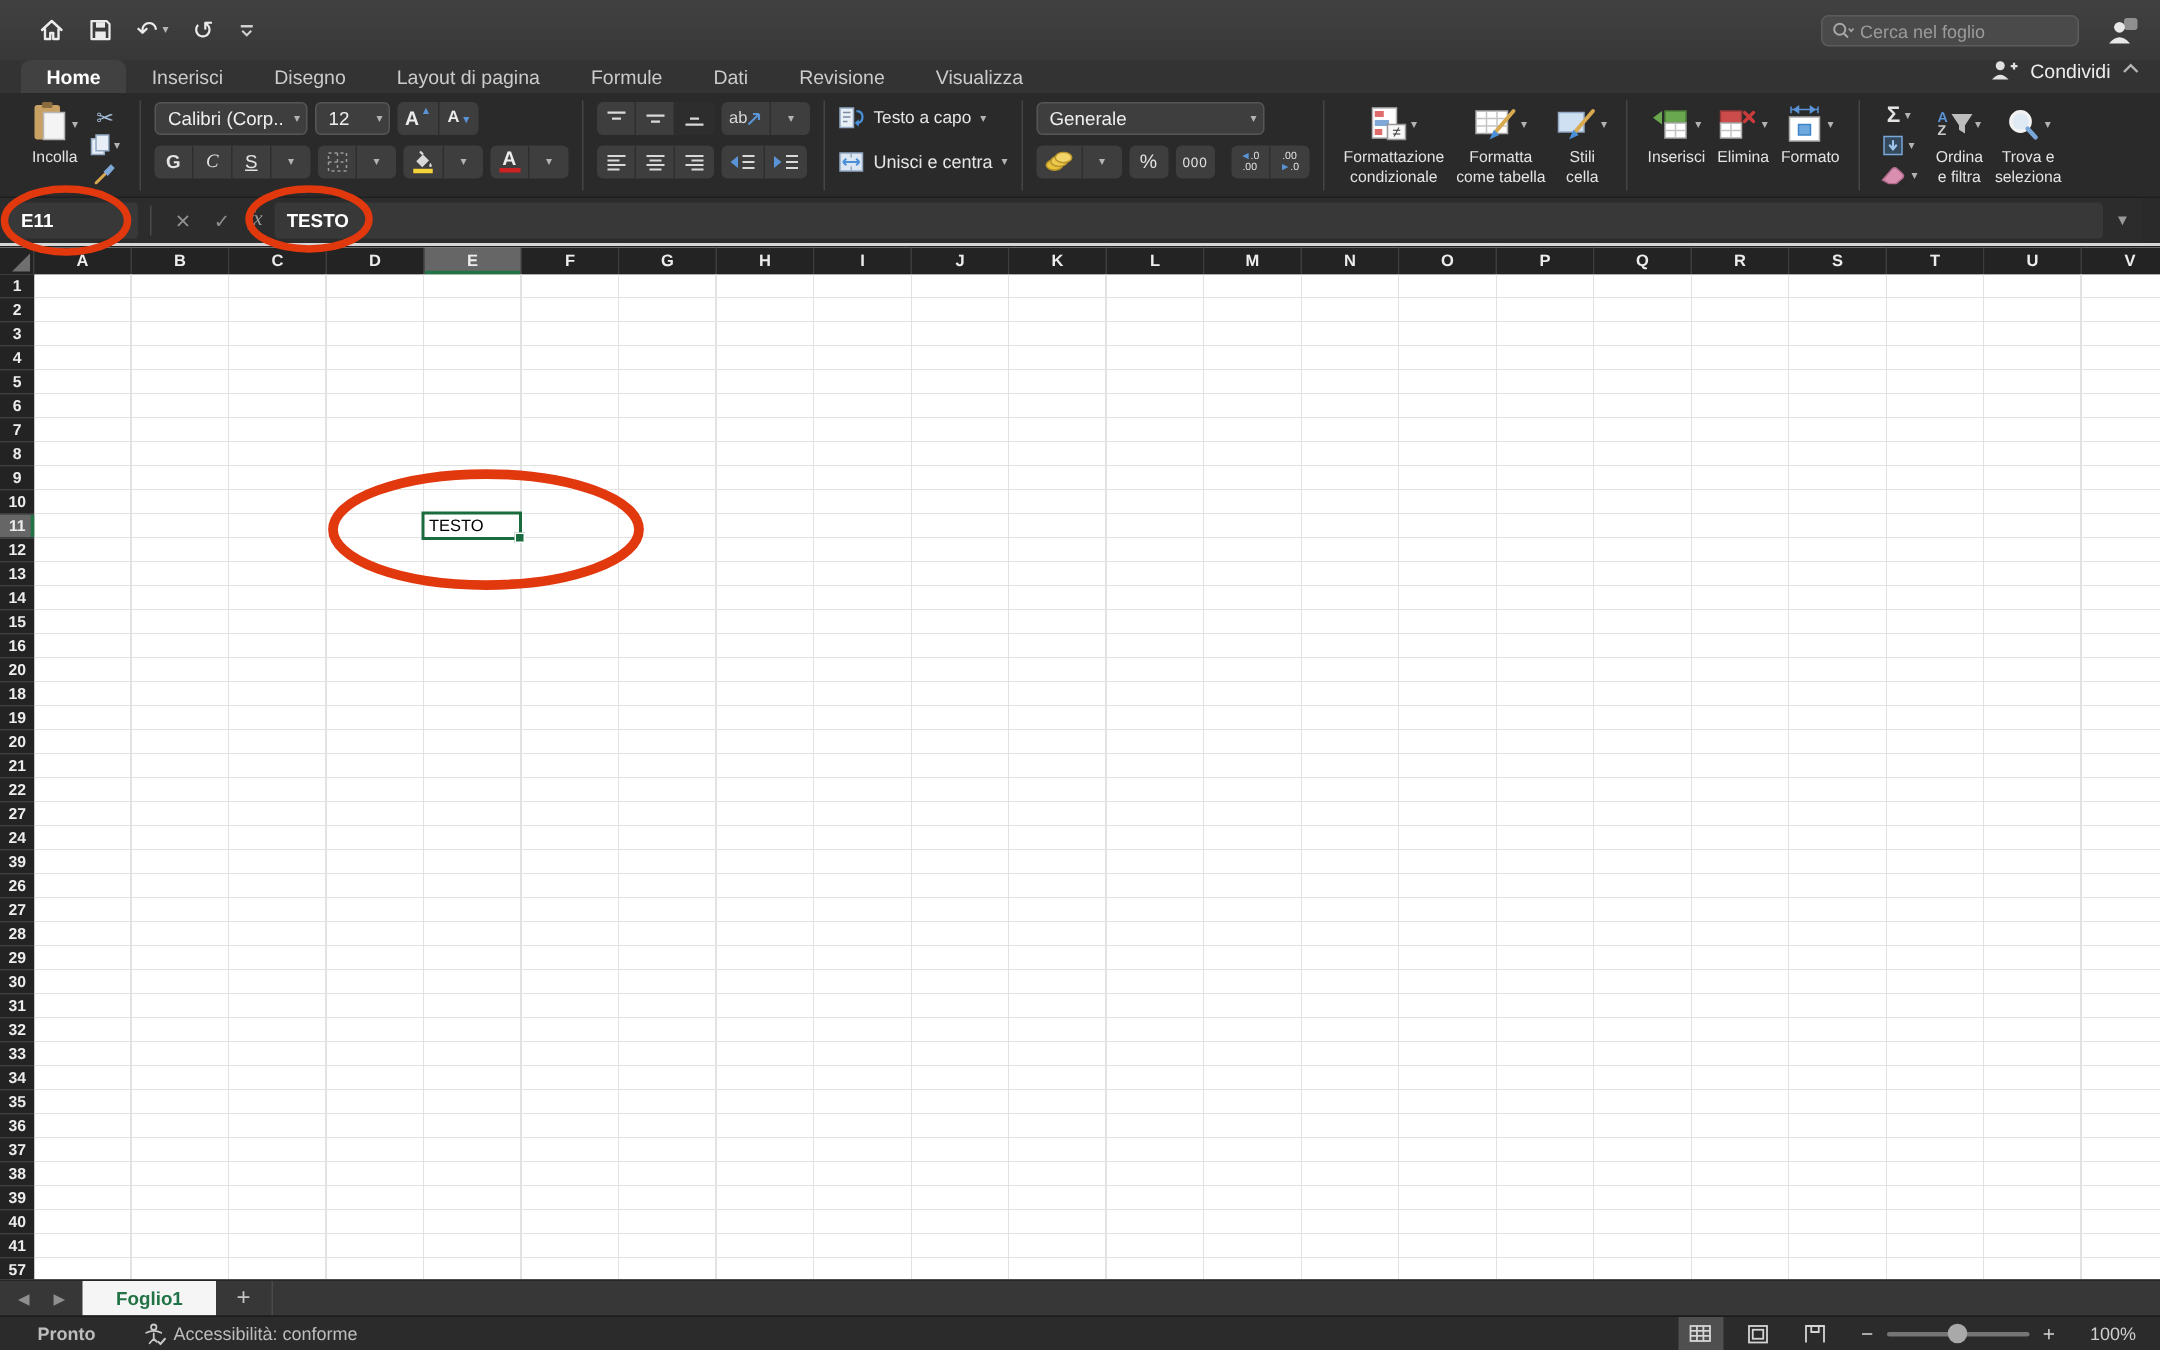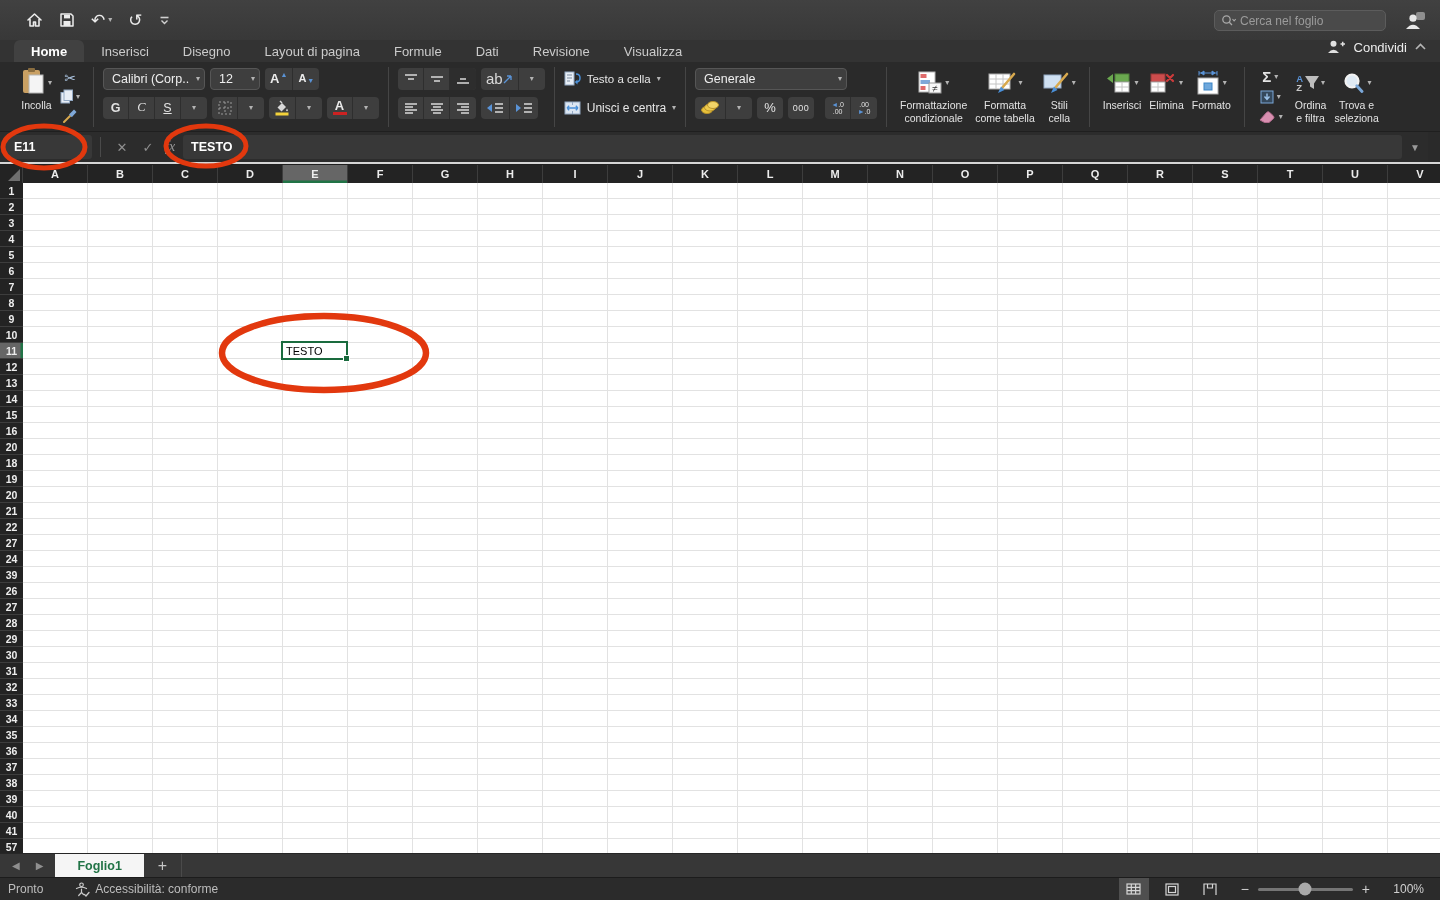--- a/index.html
+++ b/index.html
@@ -101,21 +101,21 @@
   .sheettabs { position:absolute; top:853px; left:0; right:0; height:24px; background:#373737;
     border-top:1px solid #262626; display:flex; align-items:stretch; }
   .st-nav { display:flex; align-items:center; gap:16px; padding:0 12px 0 12px; color:#8f8f8f; font-size:10px; }
   .sheet-tab { background:#f5f5f5; color:#217346; font-weight:bold; font-size:12.5px;
     display:flex; align-items:center; padding:0 22px; }
   .st-add { width:38px; display:flex; align-items:center; justify-content:center;
     color:#c4c4c4; font-size:16px; border-right:1px solid #4a4a4a; }
   
   .statusbar { position:absolute; top:877px; left:0; right:0; height:23px; background:#2b2b2b;
     border-top:1px solid #1c1c1c; display:flex; align-items:center; font-size:12px; color:#bdbdbd; }
-  .sb-ready { margin-left:8px; }
+  .sb-ready { margin-left:25px;font-weight:bold; }
   .sb-acc { display:flex; align-items:center; gap:5px; margin-left:32px; }
   .sb-right { position:absolute; right:16px; display:flex; align-items:center; height:23px; }
   .viewbtn { width:30px; height:23px; display:flex; align-items:center; justify-content:center; }
   .viewbtn.sel { background:#4f4f4f; }
   .zoomctl { display:flex; align-items:center; gap:9px; margin-left:16px; }
   .zminus,.zplus { color:#d0d0d0; font-size:14px; }
   .ztrack { position:relative; width:95px; height:3px; background:#757575; border-radius:2px; }
   .zthumb { position:absolute; left:50%; top:50%; transform:translate(-50%,-50%);
     width:13px; height:13px; border-radius:50%; background:#a9a9a9; }
   .zpct { margin-left:14px; color:#cfcfcf; width:40px; text-align:right; }
@@ -317,21 +317,21 @@
                 </svg>
               </div>
             <div class="pressed" style="background:#2d2d2d;">
                 <svg width="14" height="12">
                   <path d="M4 6 h6 M1 10 h12" stroke="#d9d9d9" stroke-width="1.5"></path>
                 </svg>
               </div>
           </div>
           <div class="rseg">
             <div>
-              <span style="font-size:15px; color:#d9d9d9;">ab</span>
+              <span style="font-size:11px; color:#d9d9d9;">ab</span>
               <svg width="10" height="10" viewBox="0 0 10 10">
                   <path d="M1 9 L8 2 M8 2 h-4 M8 2 v4" stroke="#5a93d6" stroke-width="1.4" fill="none"></path>
                 </svg>
             </div>
             <div>
                 <span class="dd">▾</span>
               </div>
           </div>
         </div>
         <div class="rrow">
@@ -372,21 +372,21 @@
 
     <div class="rgroup">
       <div class="gcol">
         <div class="rrow" style="gap:6px;">
           <svg width="17" height="15" viewBox="0 0 17 15">
               <rect x="1" y="1" width="9" height="13" fill="#e8eef6" stroke="#93a9c4"></rect>
               <path d="M3 4 h5 M3 7 h5 M3 10 h3" stroke="#7a8ba0"></path>
               <path d="M12 3 q4 0 4 4 q0 4 -4 4" stroke="#4a90d9" stroke-width="1.5" fill="none"></path>
               <path d="M13.5 8.5 L10.8 11 L13.5 13.5 Z" fill="#4a90d9"></path>
             </svg>
-          <span style="font-size:11.5px;">Testo a cella</span>
+          <span style="font-size:11.5px;">Testo a capo</span>
           <span class="dd">▾</span>
         </div>
         <div class="rrow" style="gap:6px;">
           <svg width="17" height="14" viewBox="0 0 17 14">
               <rect x="1" y="1" width="15" height="12" fill="#dce6f2" stroke="#93a9c4"></rect>
               <path d="M8.5 1 v3 M8.5 10 v3" stroke="#93a9c4"></path>
               <path d="M3 7 h11 M3 7 l2.2 -2.2 M3 7 l2.2 2.2 M14 7 l-2.2 -2.2 M14 7 l-2.2 2.2" stroke="#4a90d9" stroke-width="1.3" fill="none"></path>
             </svg>
           <span style="font-size:12px;">Unisci e centra</span>
           <span class="dd">▾</span>

